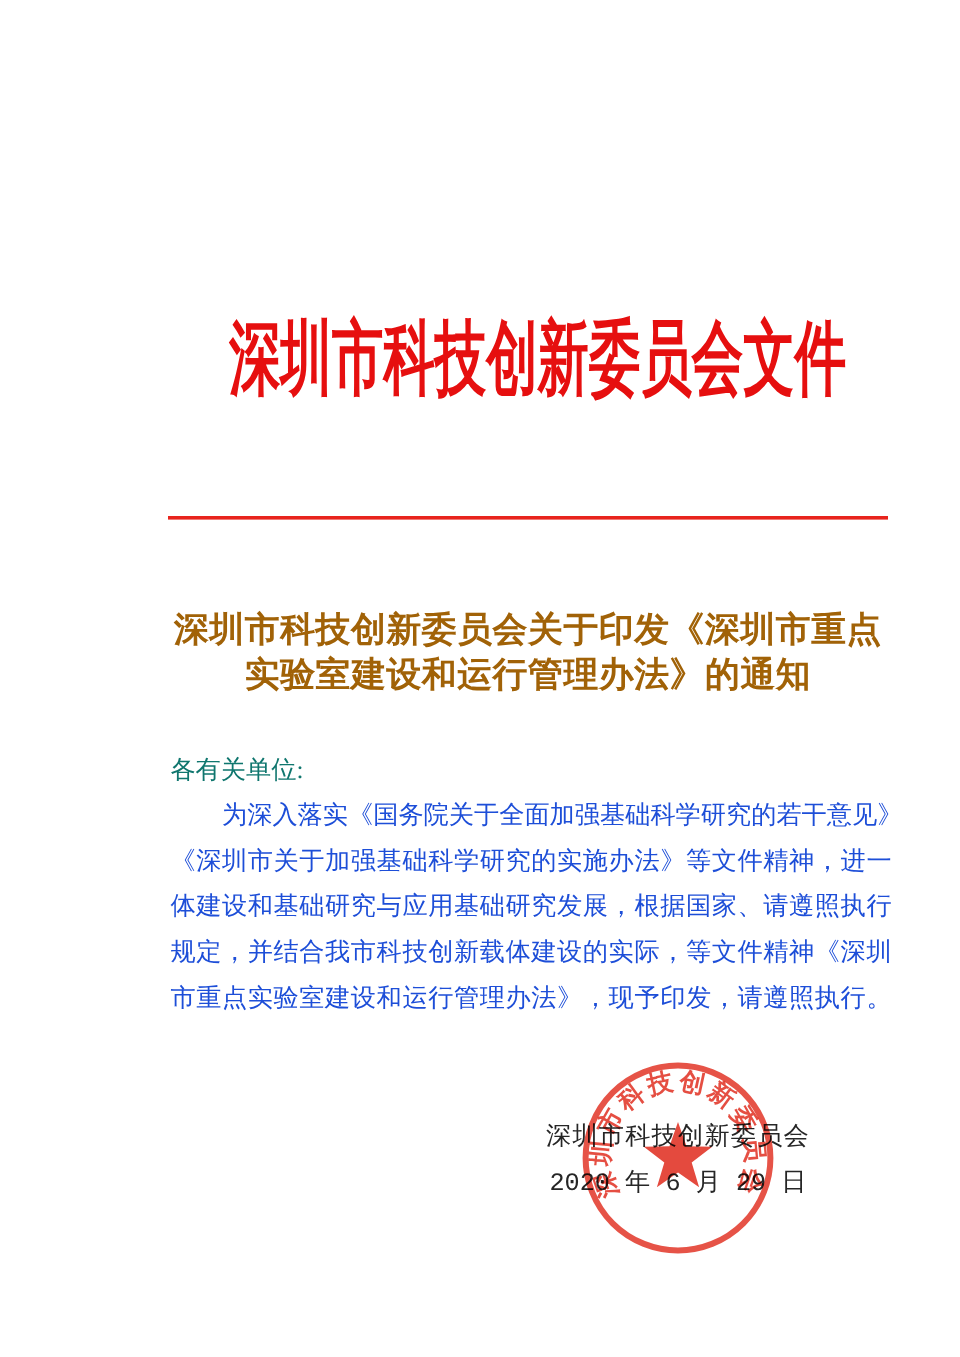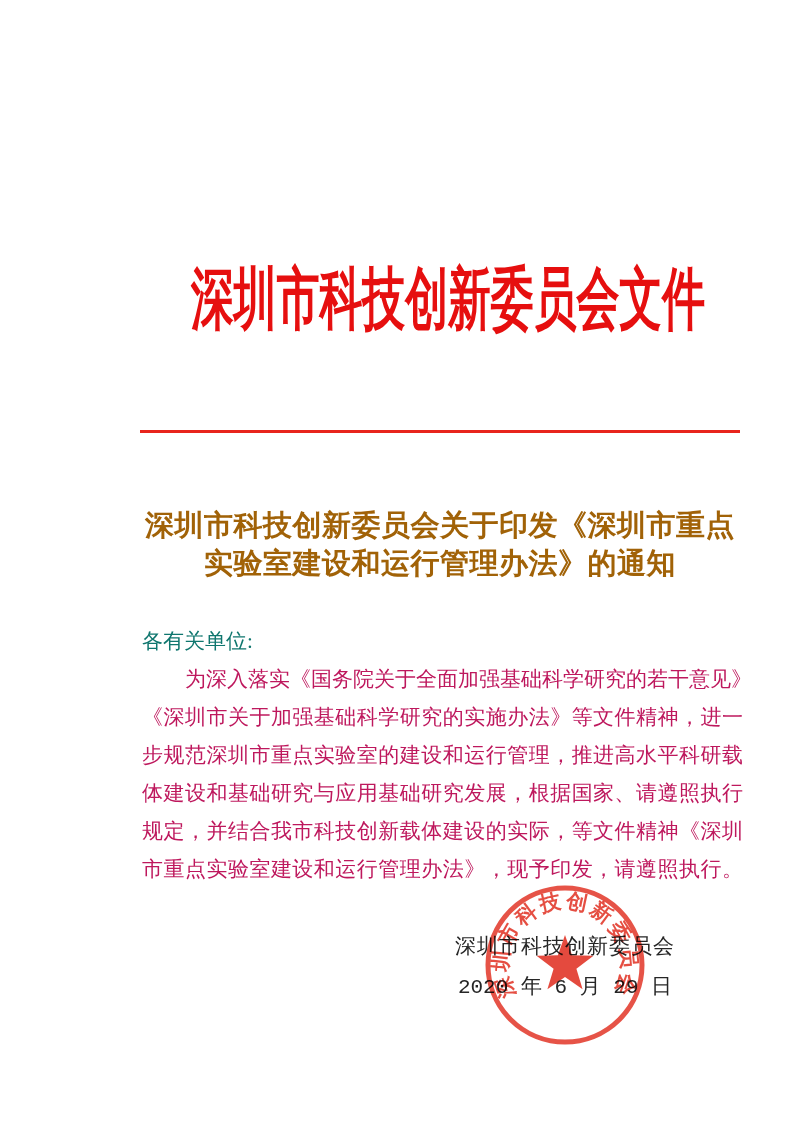--- a/index.html
+++ b/index.html
@@ -87,21 +87,21 @@
   }
   .body-block {
     position: absolute;
     top: 660px;
     left: 102px;
     width: 601px;
   }
   .body-line {
     font-size: 21px;
     line-height: 38px;
-    color: #be185d;
+    color: #1d4ed8;
     text-align: justify;
     text-align-last: justify;
     white-space: nowrap;
   }
   .body-line.indent {
     text-indent: 43px;
   }
 
   
   .signature-block {
@@ -152,21 +152,20 @@
   <div class="doc-title">
     <div>深圳市科技创新委员会关于印发《深圳市重点</div>
     <div>实验室建设和运行管理办法》的通知</div>
   </div>
 
   <div class="salutation">各有关单位:</div>
 
   <div class="body-block">
     <div class="body-line indent">为深入落实《国务院关于全面加强基础科学研究的若干意见》</div>
     <div class="body-line">《深圳市关于加强基础科学研究的实施办法》等文件精神，进一</div>
-    <div class="body-line">步规范深圳市重点实验室的建设和运行管理，推进高水平科研载</div>
     <div class="body-line">体建设和基础研究与应用基础研究发展，根据国家、请遵照执行</div>
     <div class="body-line">规定，并结合我市科技创新载体建设的实际，等文件精神《深圳</div>
     <div class="body-line">市重点实验室建设和运行管理办法》，现予印发，请遵照执行。</div>
   </div>
 
   <div class="signature-block">
     <div class="signature-org">深圳市科技创新委员会</div>
     <div class="signature-date">2020 年 6 月 29 日</div>
   </div>
 

